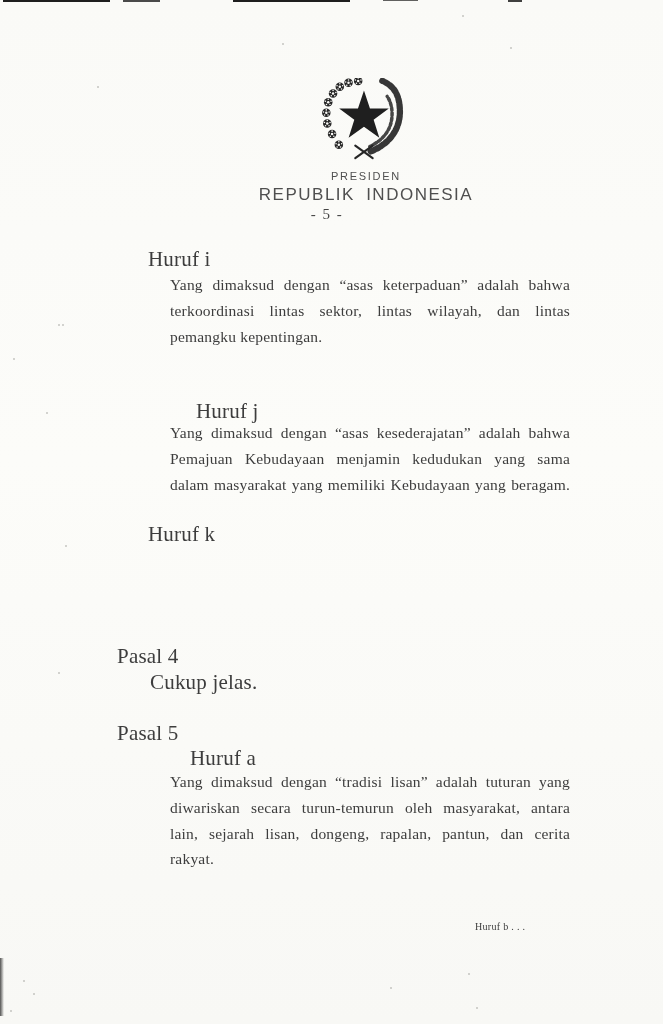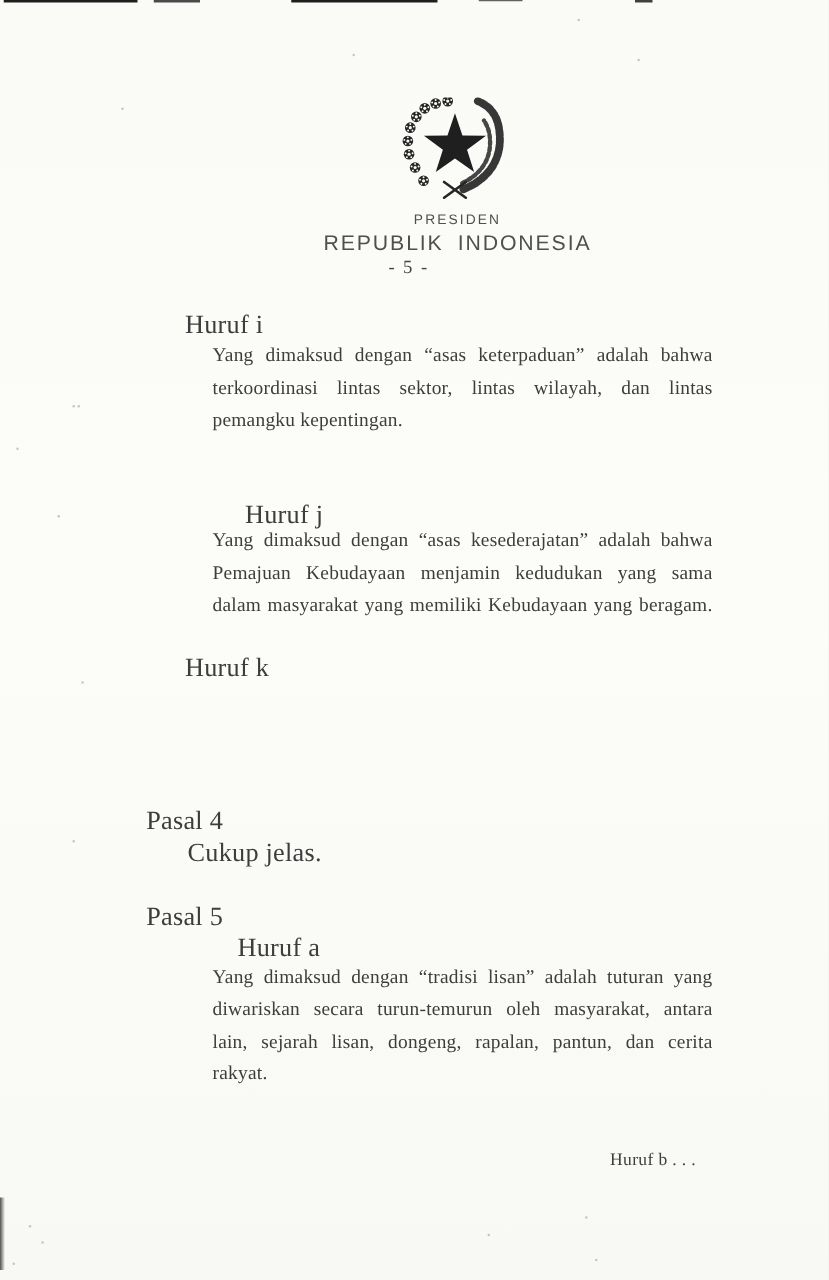--- a/index.html
+++ b/index.html
@@ -34,21 +34,21 @@
   #page-number{
     position:absolute;left:327px;top:206px;transform:translateX(-50%);
     font-size:15px;letter-spacing:1.5px;color:#454545;white-space:nowrap;
   }
 
   
   .lbl{position:absolute;font-size:21px;letter-spacing:.2px;white-space:nowrap;}
   .para{position:absolute;width:400px;font-size:15.5px;line-height:25.8px;letter-spacing:.2px;}
   .para .jline{text-align:justify;text-align-last:justify;}
   .para .jline.last{text-align-last:left;}
-  #continuation{position:absolute;left:488px;top:921px;font-size:14px;letter-spacing:.3px;white-space:nowrap;}
+  #continuation{position:absolute;left:475px;top:921px;font-size:10px;letter-spacing:.3px;white-space:nowrap;}
 
   #lbl-huruf-i{left:148px;top:247px;}
   #para-huruf-i{left:170px;top:272px;}
   #lbl-huruf-j{left:148px;top:399px;margin-left:48px;}
   #para-huruf-j{left:170px;top:420px;}
   #lbl-huruf-k{left:148px;top:522px;}
   #para-huruf-k{left:170px;top:543px;}
   #lbl-pasal-4{left:117px;top:644px;text-align:center;}
   #body-pasal-4{left:150px;top:670px;}
   #lbl-pasal-5{left:117px;top:721px;}

